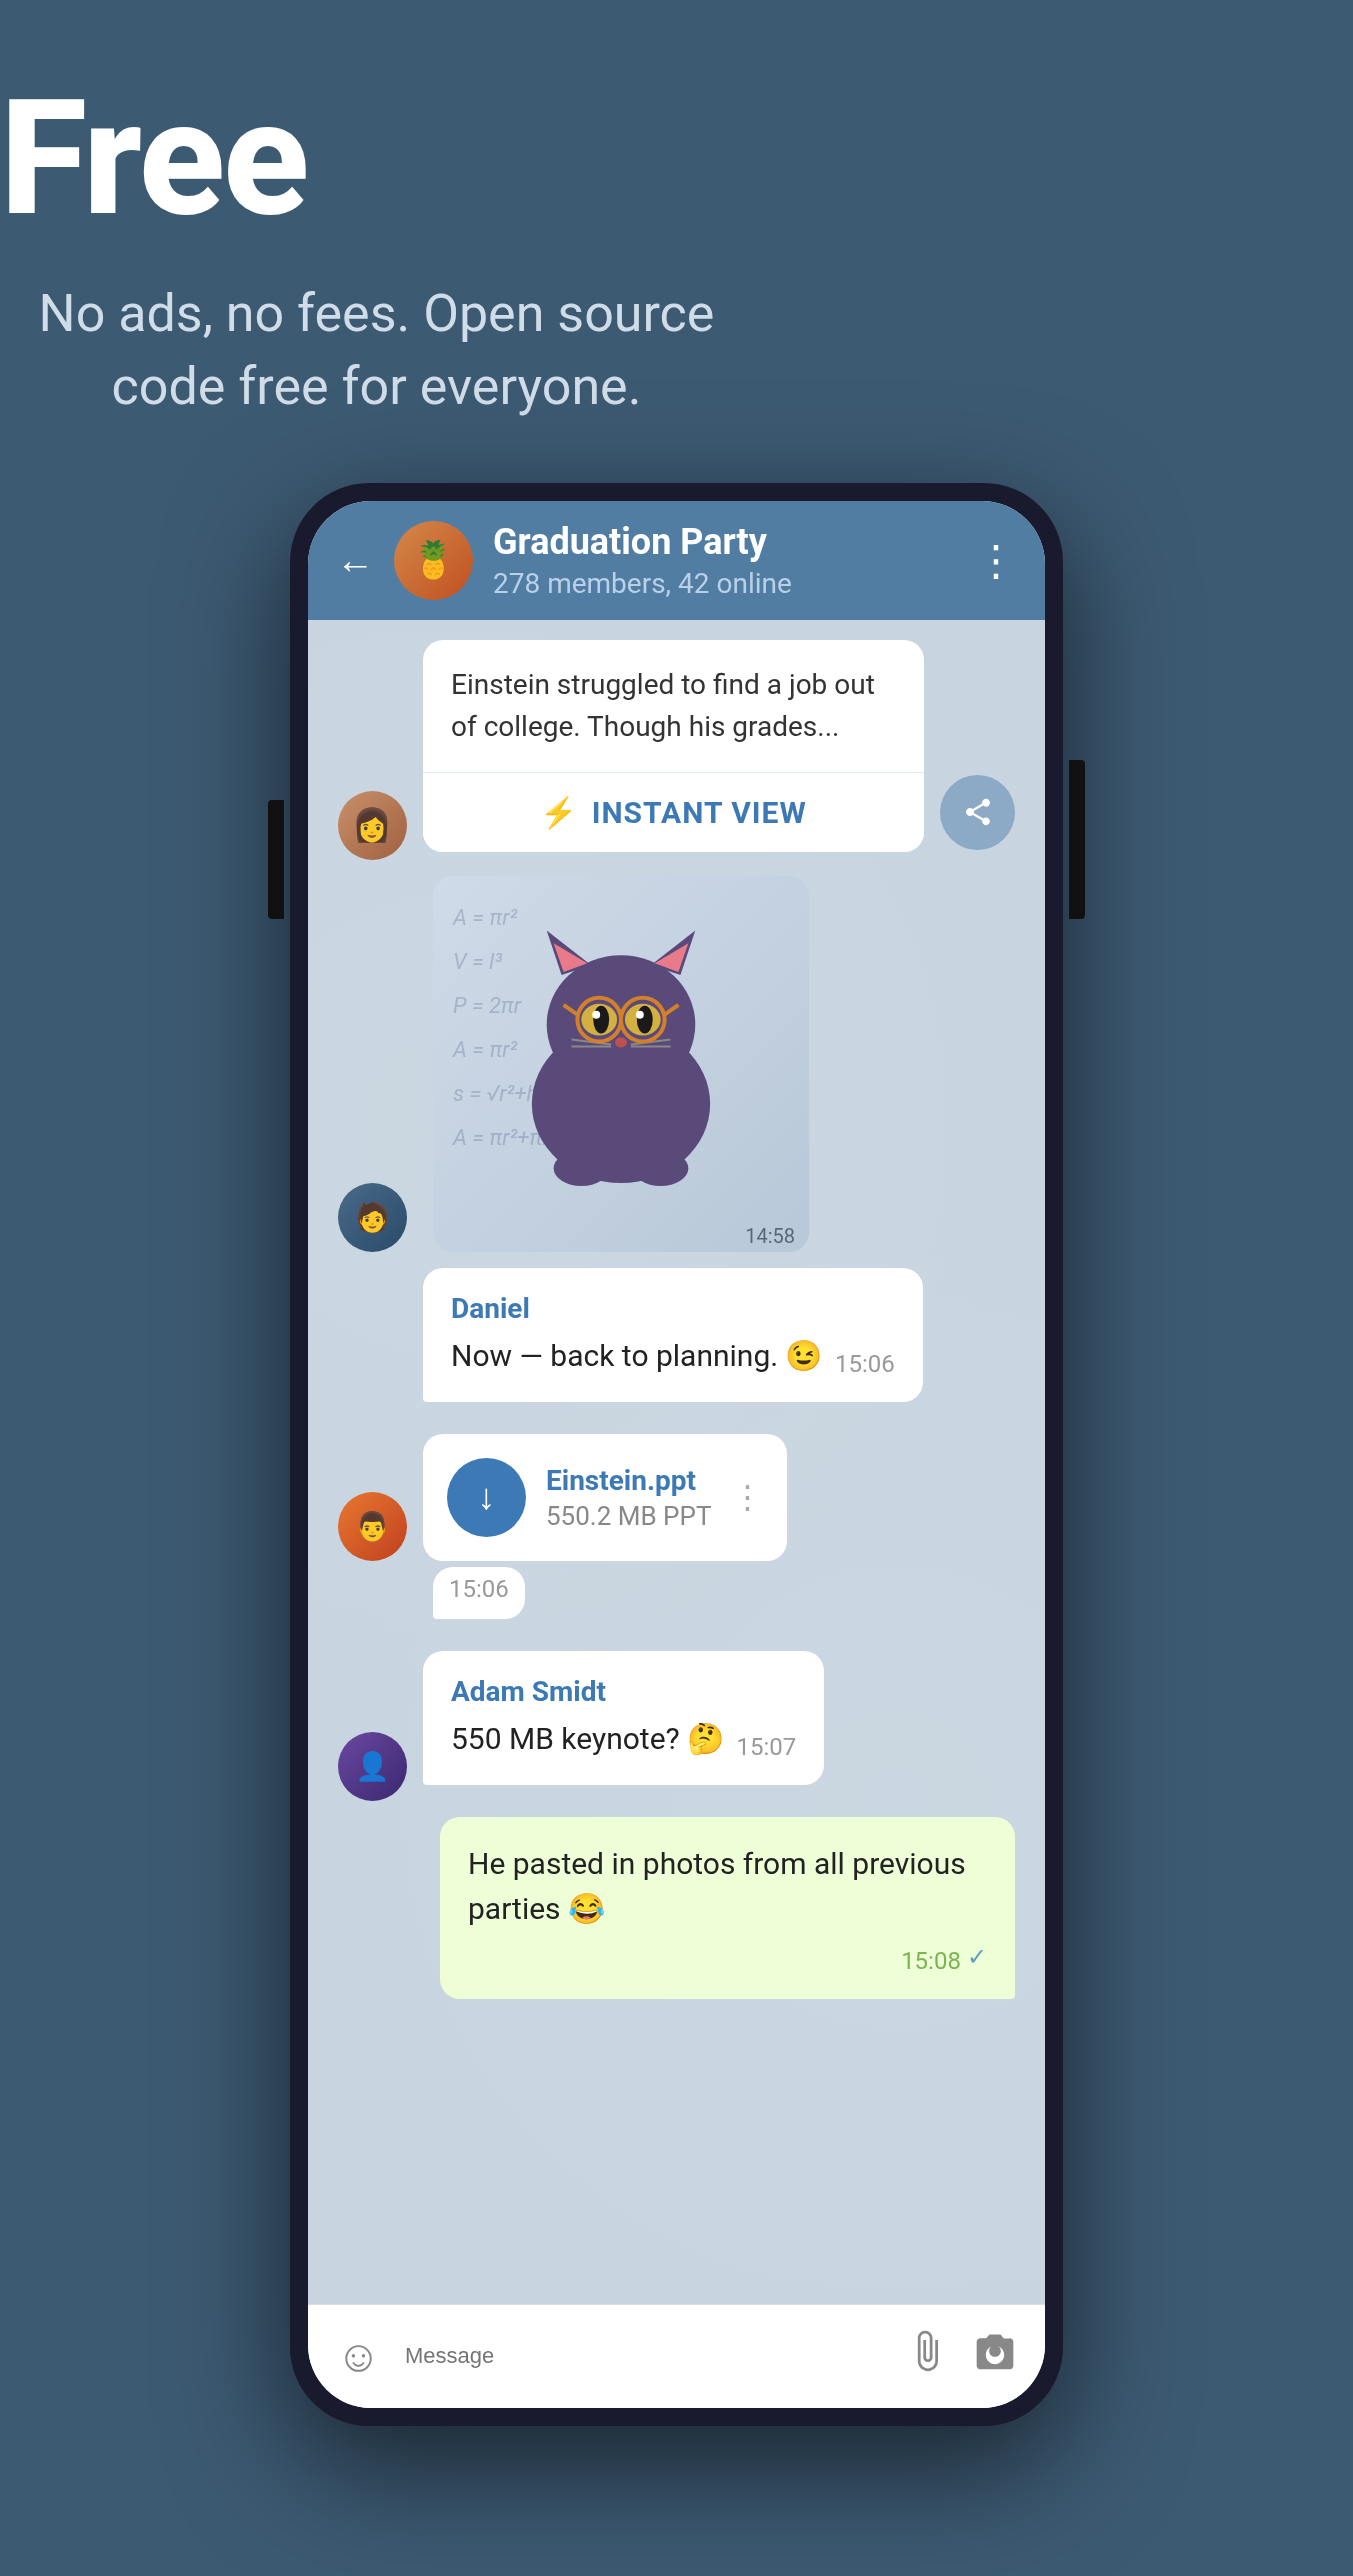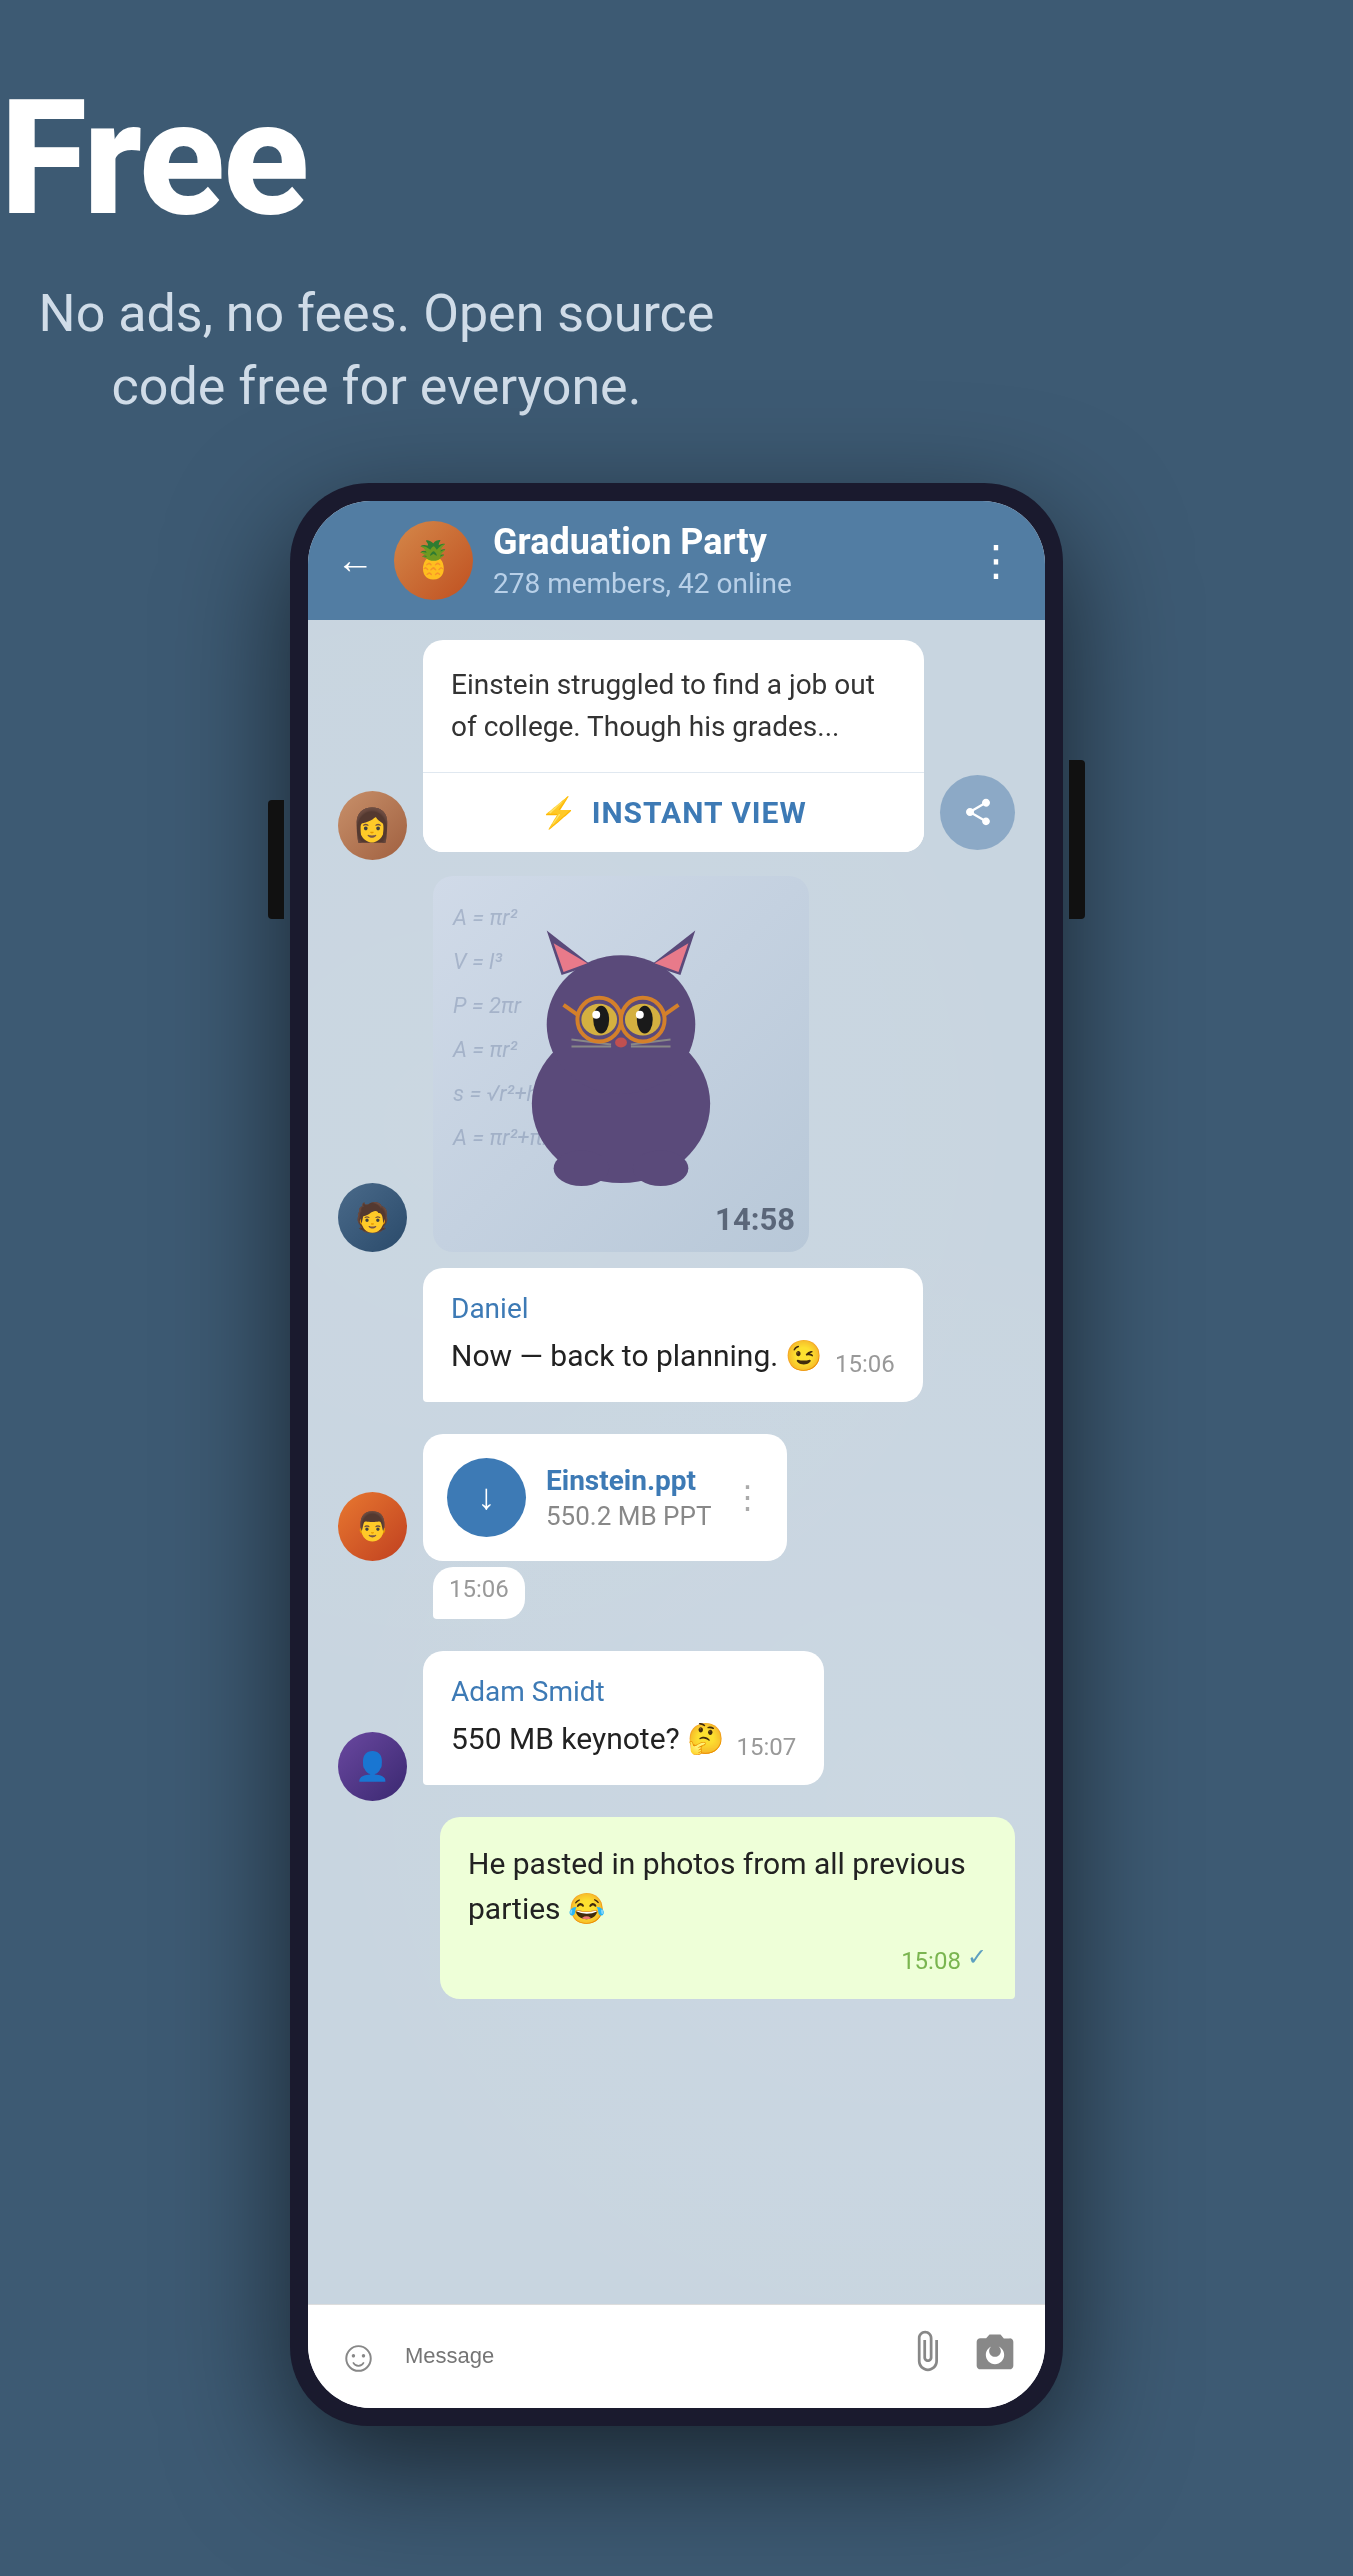--- a/index.html
+++ b/index.html
@@ -258,41 +258,40 @@
       color: rgba(80,100,140,0.3);
       font-size: 22px;
       font-style: italic;
       top: 20px;
       left: 20px;
       line-height: 2;
     }
 
     .sticker-time {
       position: absolute;
-      bottom: 14px;
+      bottom: 4px;
       right: 14px;
       color: rgba(50,60,80,0.7);
-      font-size: 31px;
-      font-weight: bold;
+      font-size: 20px;
     }
 
     .sticker-avatar {
       width: 69px;
       height: 69px;
       border-radius: 50%;
       background: #3d5a73;
       margin-right: 10px;
       align-self: flex-end;
       overflow: hidden;
     }
 
     
     .msg-sender-name {
       font-size: 28px;
-      font-weight: 400;
+      font-weight: 700;
       color: #3d7ab5;
       margin-bottom: 8px;
     }
 
     .msg-text {
       font-size: 30px;
       color: #222;
       line-height: 1.5;
     }
 

